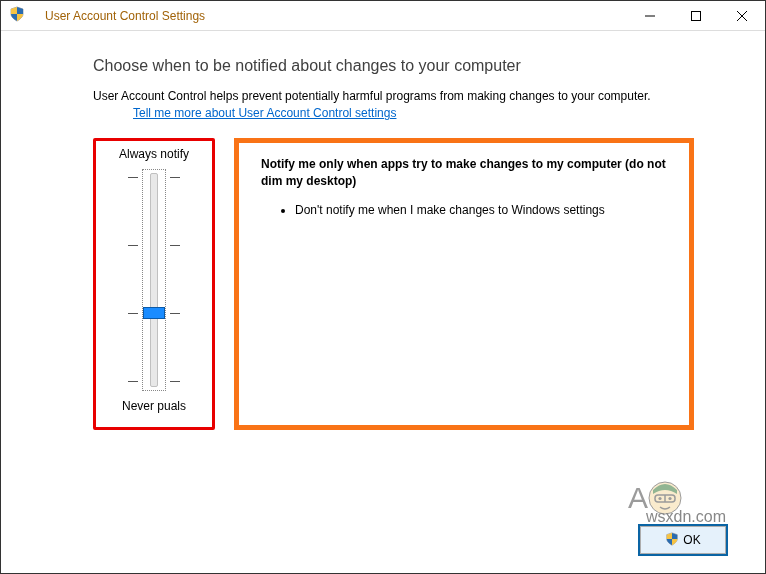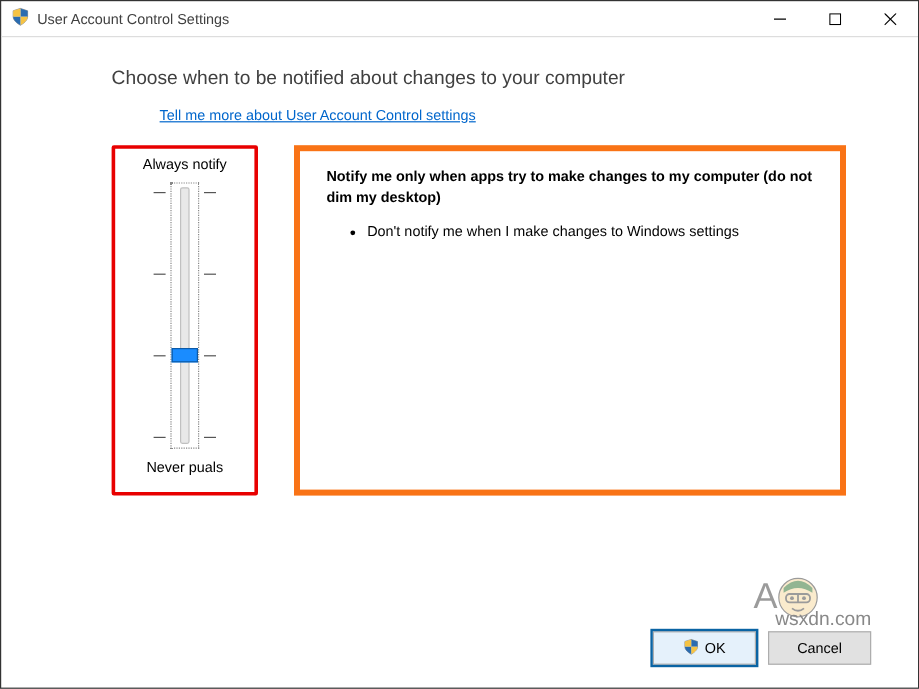--- a/index.html
+++ b/index.html
@@ -15,22 +15,22 @@
     .titlebar {
       height: 30px;
       display: flex;
       align-items: center;
       border-bottom: 1px solid #ddd;
       padding-left: 8px;
     }
     .titlebar .title {
       flex: 1;
       font-size: 12px;
-      color: #404040;
-      margin-left: 6px;
+      color: #a16207;
+      margin-left: 20px;
     }
     .win-controls {
       display: flex;
       height: 100%;
     }
     .win-btn {
       width: 46px;
       height: 100%;
       display: flex;
       align-items: center;
@@ -56,21 +56,21 @@
     }
     .link {
       color: #0066cc;
       text-decoration: underline;
       font-size: 12px;
       margin-left: 40px;
     }
     .main-area {
       display: flex;
       margin-top: 18px;
-      gap: 30px;
+      gap: 19px;
     }
     .slider-block {
       border: 3px solid #e80000;
       border-radius: 2px;
       padding: 6px 8px 10px 8px;
       width: 122px;
       display: flex;
       flex-direction: column;
       align-items: center;
     }
@@ -242,20 +242,21 @@
       <svg width="10" height="10">
           <line x1="0" y1="0" x2="10" y2="10" stroke="#000" stroke-width="1"></line>
           <line x1="10" y1="0" x2="0" y2="10" stroke="#000" stroke-width="1"></line>
         </svg>
     </button>
   </div>
 </div>
 
 <div class="content">
   <h1 class="heading">Choose when to be notified about changes to your computer</h1>
+  <div class="subtext">User Account Control helps prevent potentially harmful programs from making changes to your computer.</div>
   <a href="#" class="link">Tell me more about User Account Control settings</a>
 
   <div class="main-area">
 
     <div class="slider-block">
       <div class="slider-label">Always notify</div>
       <div class="slider-track-wrap">
         <div class="slider-dots"></div>
         <div class="slider-groove"></div>
         <div class="tick left" style="top:8px"></div>
@@ -302,16 +303,13 @@
       <svg class="shield-small" viewBox="0 0 16 16">
         <path d="M8 1 L14 3 V8 C14 12 8 15 8 15 C8 15 2 12 2 8 V3 Z" fill="#fff" stroke="#555" stroke-width="0.5"></path>
         <path d="M8 1 L14 3 V8 H8 Z" fill="#2b6cb0"></path>
         <path d="M8 1 L2 3 V8 H8 Z" fill="#f6c343"></path>
         <path d="M8 8 H14 C14 12 8 15 8 15 Z" fill="#f6c343"></path>
         <path d="M8 8 H2 C2 12 8 15 8 15 Z" fill="#2b6cb0"></path>
       </svg>
     </span>
     <span>OK</span>
   </button>
-  <button class="btn">
-    <span>Cancel</span>
-  </button>
 </div>
 
 </body></html>

